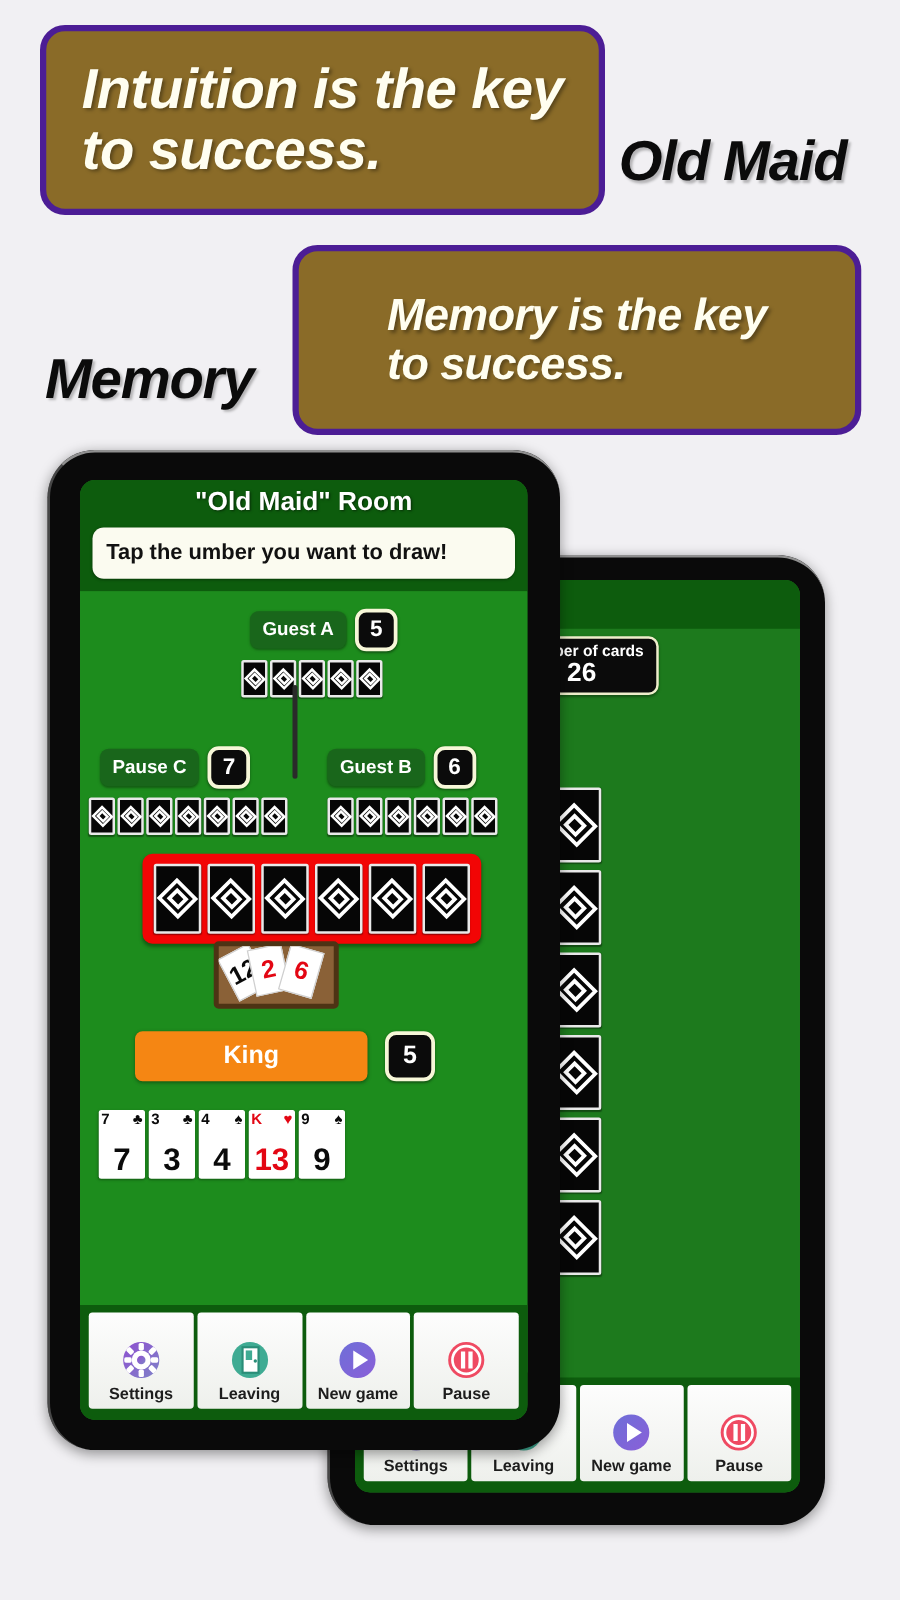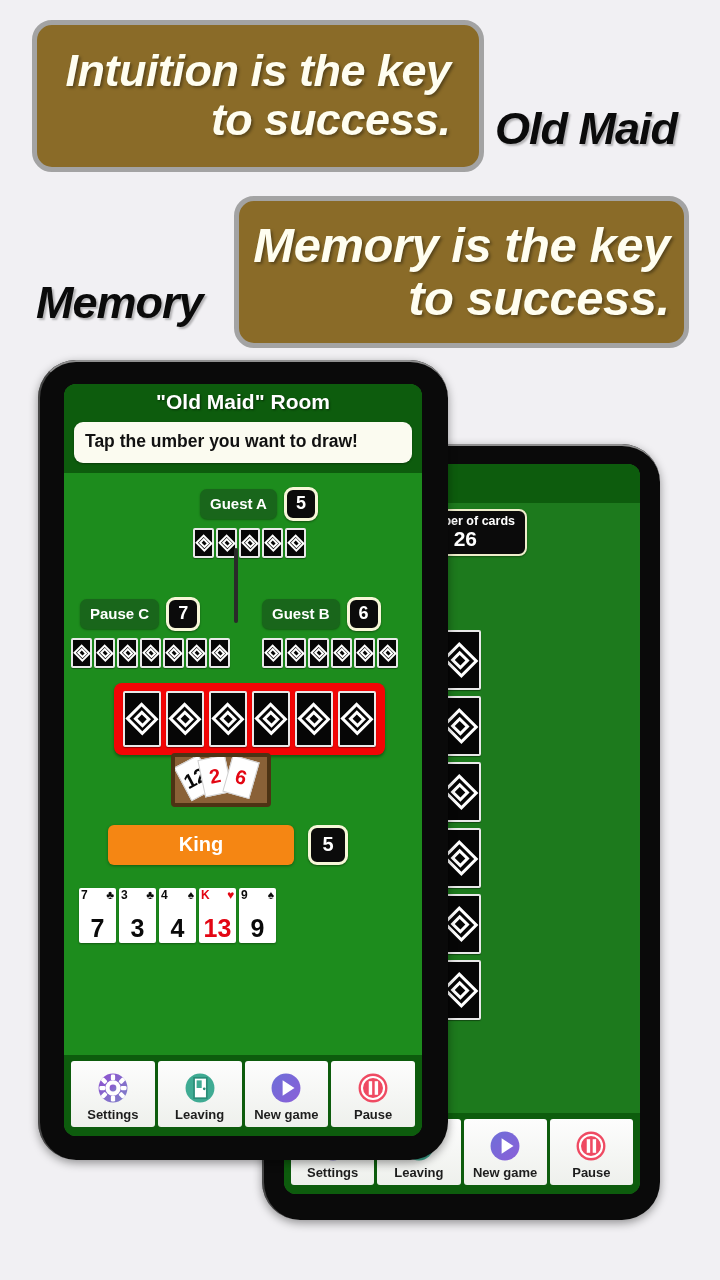--- a/index.html
+++ b/index.html
@@ -9,32 +9,32 @@
     font-family: "Liberation Sans", sans-serif;
     overflow: hidden;
   }
   #stage { position: relative; width: 720px; height: 1280px; }
 
   
   .promo {
     position: absolute;
     background: #8a6b28;
     border-radius: 20px;
-    border: 5px solid #a3a3a3;
+    border: 5px solid #4c1d95;
     color: #fffef0;
     font-style: italic;
     font-weight: bold;
-    text-align: right;
+    text-align: left;
     line-height: 1.08;
     display: flex; align-items: center; justify-content: center;
     text-shadow: 2px 2px 3px rgba(0,0,0,.35);
     letter-spacing: -.5px;
   }
   #promo1 { left: 32px; top: 20px; width: 452px; height: 152px; font-size: 45px; }
-  #promo2 { left: 234px; top: 196px; width: 455px; height: 152px; font-size: 49px; }
+  #promo2 { left: 234px; top: 196px; width: 455px; height: 152px; font-size: 36px; }
 
   .gametitle {
     position: absolute;
     font-style: italic; font-weight: bold;
     color: #0b0b0b;
     font-size: 45px;
     letter-spacing: -1px;
     text-shadow: 2px 2px 2px rgba(0,0,0,.25);
     white-space: nowrap;
   }
@@ -209,21 +209,21 @@
   .toolbar {
     position: absolute; left: 0; right: 0; bottom: 0;
     background: #0d5c0d;
     padding: 6px 7px 9px;
     display: flex; gap: 3px;
   }
   .tool {
     flex: 1;
     background: linear-gradient(#fdfdfd,#eef0ec);
     border-radius: 3px;
-    padding: 10px 0 5px;
+    padding: 21px 0 5px;
     display: flex; flex-direction: column; align-items: center; gap: 2px;
   }
   .tool .lbl { font-size: 13px; font-weight: bold; color: #1d1d1d; white-space: nowrap; }
   .ico { width: 34px; height: 34px; }
 
   
   .mem-badges { display: flex; gap: 7px; padding: 6px 0 0 6px; }
   .mem-badge {
     border-radius: 8px;
     border: 2px solid #eeeecb;

